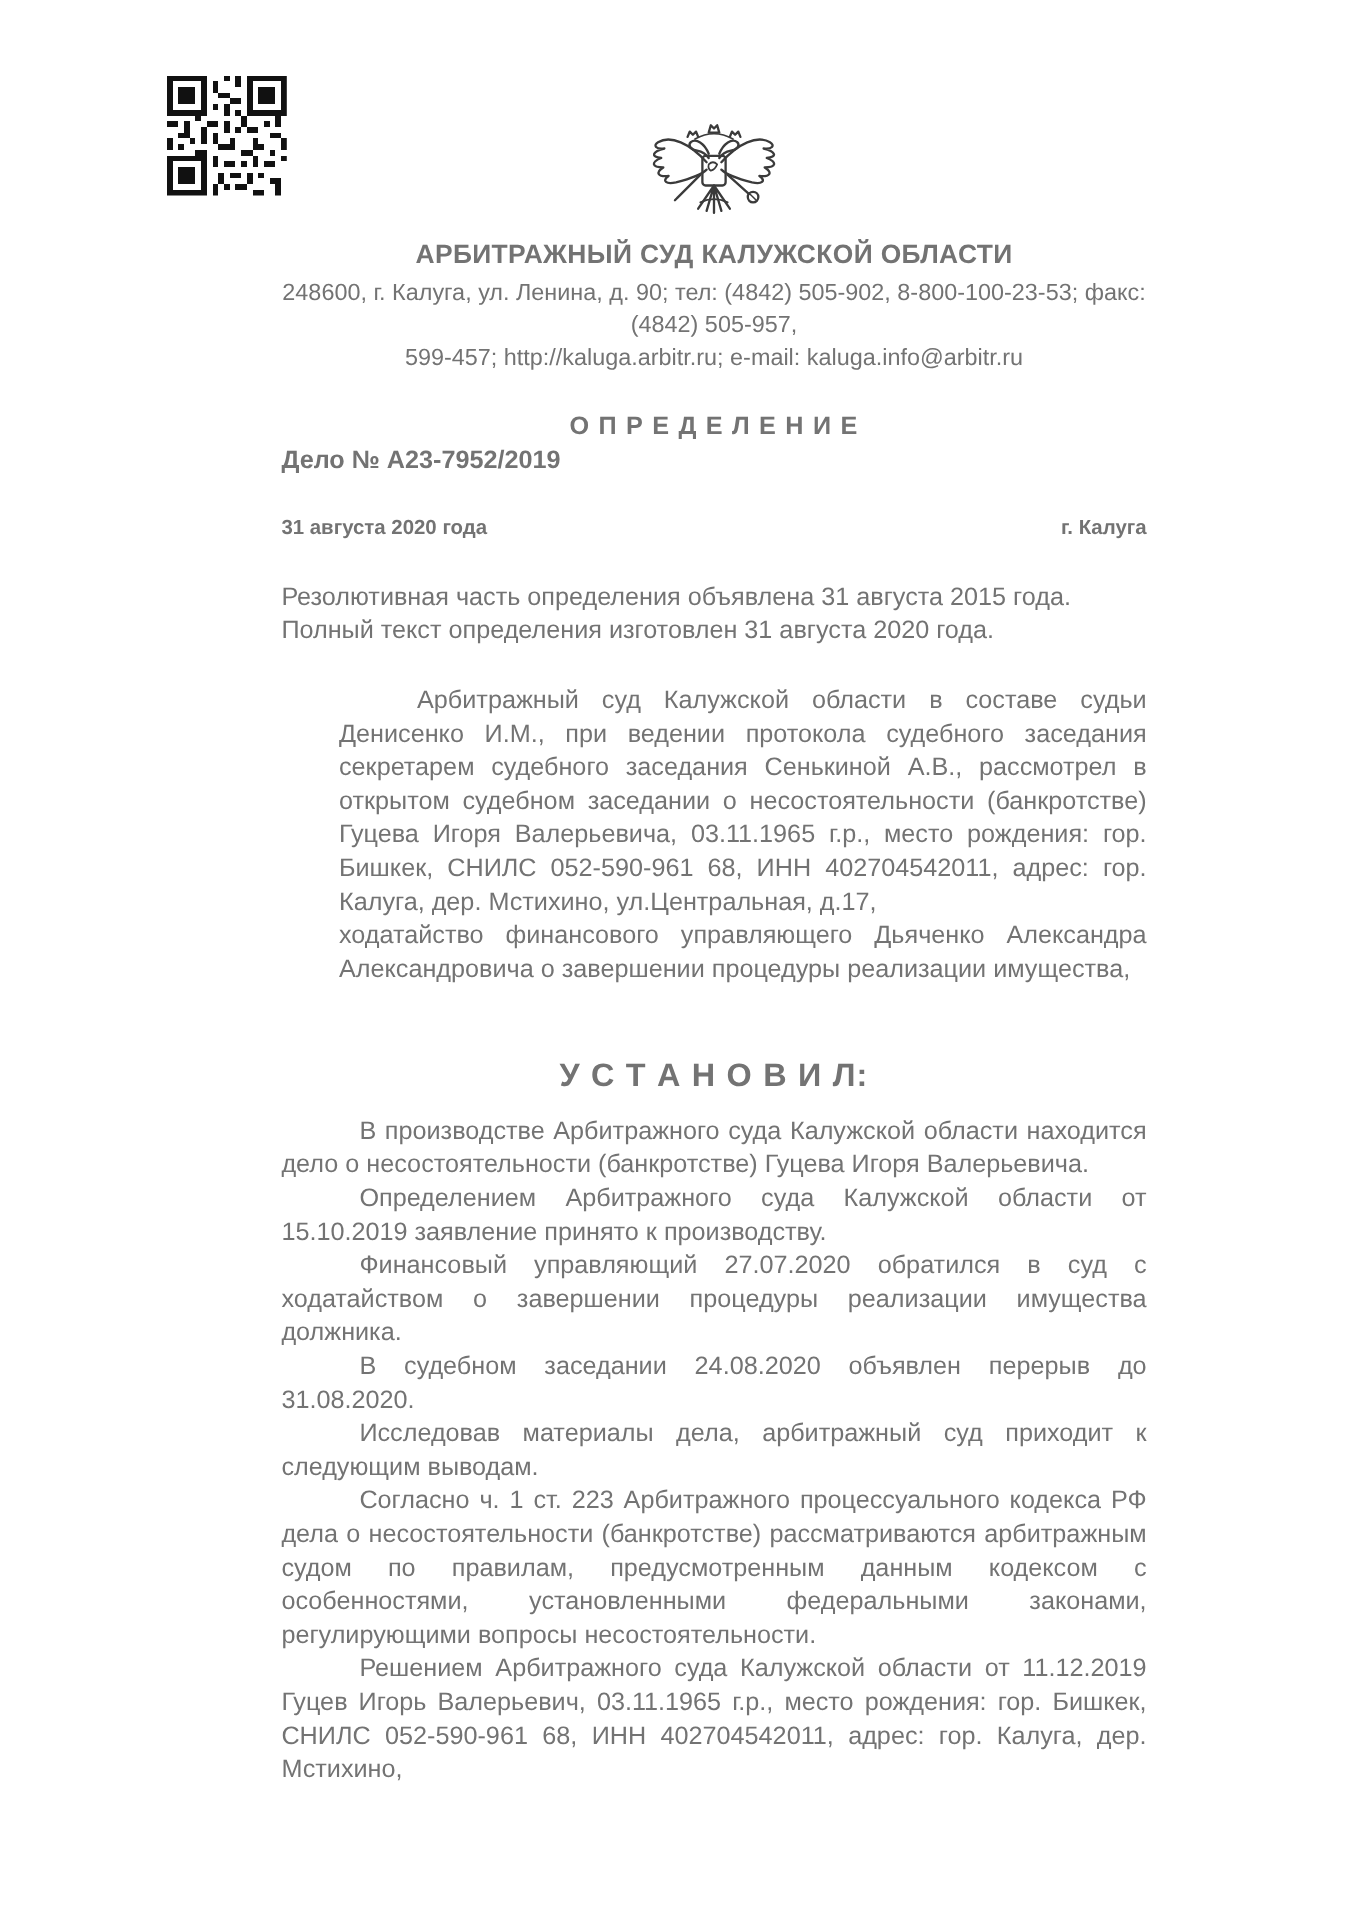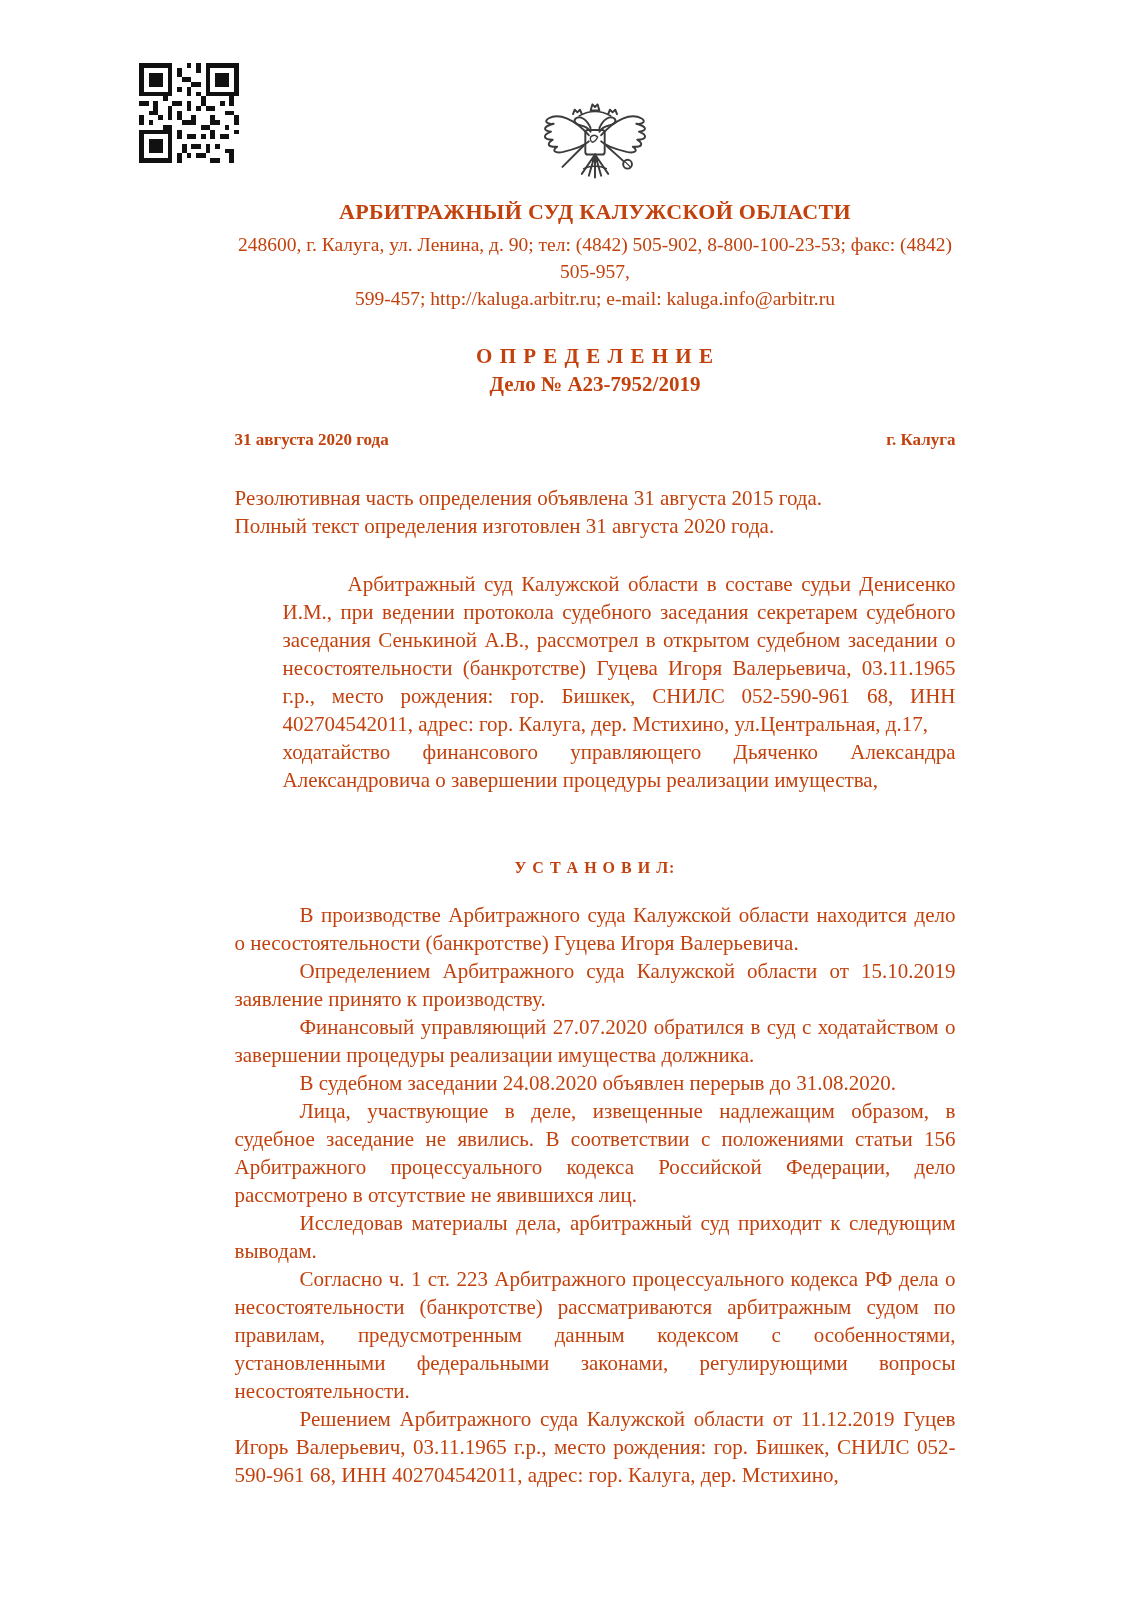--- a/index.html
+++ b/index.html
@@ -6,22 +6,22 @@
     margin: 0;
     padding: 0;
     background: #ffffff;
   }
   .page {
     position: relative;
     width: 982px;
     height: 1600px;
     margin: 0 auto;
     background: #ffffff;
-    font-family: Liberation Serif, serif;
-    color: #c2410c;
+    font-family: Liberation Sans, sans-serif;
+    color: #737373;
     overflow: hidden;
     box-sizing: border-box;
     padding: 0 101px 0 160px; 
   }
   .qr {
     position: absolute;
     left: 64px;
     top: 63px;
     width: 100px;
     height: 100px;
@@ -49,21 +49,20 @@
   .addr-first { margin-top: 5px; }
   .doc-title {
     margin-top: 30px;
     text-align: center;
     font-weight: bold;
     font-size: 21px;
     line-height: 28px;
     letter-spacing: 1px;
   }
   .case-number {
-    text-align: center;
     font-weight: bold;
     font-size: 21px;
     line-height: 28px;
   }
   .dateline {
     margin-top: 28px;
     display: flex;
     justify-content: space-between;
     font-weight: bold;
     font-size: 17px;
@@ -82,21 +81,21 @@
     font-size: 21px;
     line-height: 28px;
     text-align: justify;
   }
   p.indent { text-indent: 65px; }
   .ruling-heading {
     margin-top: 60px;
     margin-bottom: 19px;
     text-align: center;
     font-weight: bold;
-    font-size: 16px;
+    font-size: 27px;
     line-height: 28px;
     letter-spacing: 1px;
   }
 </style>
 </head>
 <body>
 
 <div class="page">
 
   <div class="qr">
@@ -166,19 +165,18 @@
     <p class="para">ходатайство финансового управляющего Дьяченко Александра Александровича о завершении  процедуры реализации имущества,</p>
   </div>
 
   <div class="ruling-heading">У С Т А Н О В И Л:</div>
 
   <div>
     <p class="para indent">В производстве Арбитражного суда Калужской области находится дело о несостоятельности (банкротстве) Гуцева Игоря Валерьевича.</p>
     <p class="para indent">Определением Арбитражного суда Калужской области от 15.10.2019 заявление принято к производству.</p>
     <p class="para indent">Финансовый управляющий 27.07.2020 обратился в суд с ходатайством о завершении процедуры реализации имущества должника.</p>
     <p class="para indent">В судебном заседании 24.08.2020 объявлен перерыв до 31.08.2020.</p>
-    <p class="para indent">Лица, участвующие в деле, извещенные надлежащим образом, в судебное заседание не явились. В соответствии с положениями статьи 156 Арбитражного процессуального кодекса Российской Федерации, дело рассмотрено в отсутствие не явившихся лиц.</p>
     <p class="para indent">Исследовав материалы дела, арбитражный суд приходит к следующим выводам.</p>
     <p class="para indent">Согласно ч. 1 ст. 223 Арбитражного процессуального кодекса РФ дела о несостоятельности (банкротстве) рассматриваются арбитражным судом по правилам, предусмотренным данным кодексом с особенностями, установленными федеральными законами, регулирующими вопросы несостоятельности.</p>
     <p class="para indent">Решением Арбитражного суда Калужской области от 11.12.2019 Гуцев Игорь Валерьевич, 03.11.1965 г.р., место рождения: гор. Бишкек, СНИЛС 052-590-961 68, ИНН 402704542011, адрес: гор. Калуга, дер. Мстихино,</p>
   </div>
 
 </div>
 
 </body></html>

